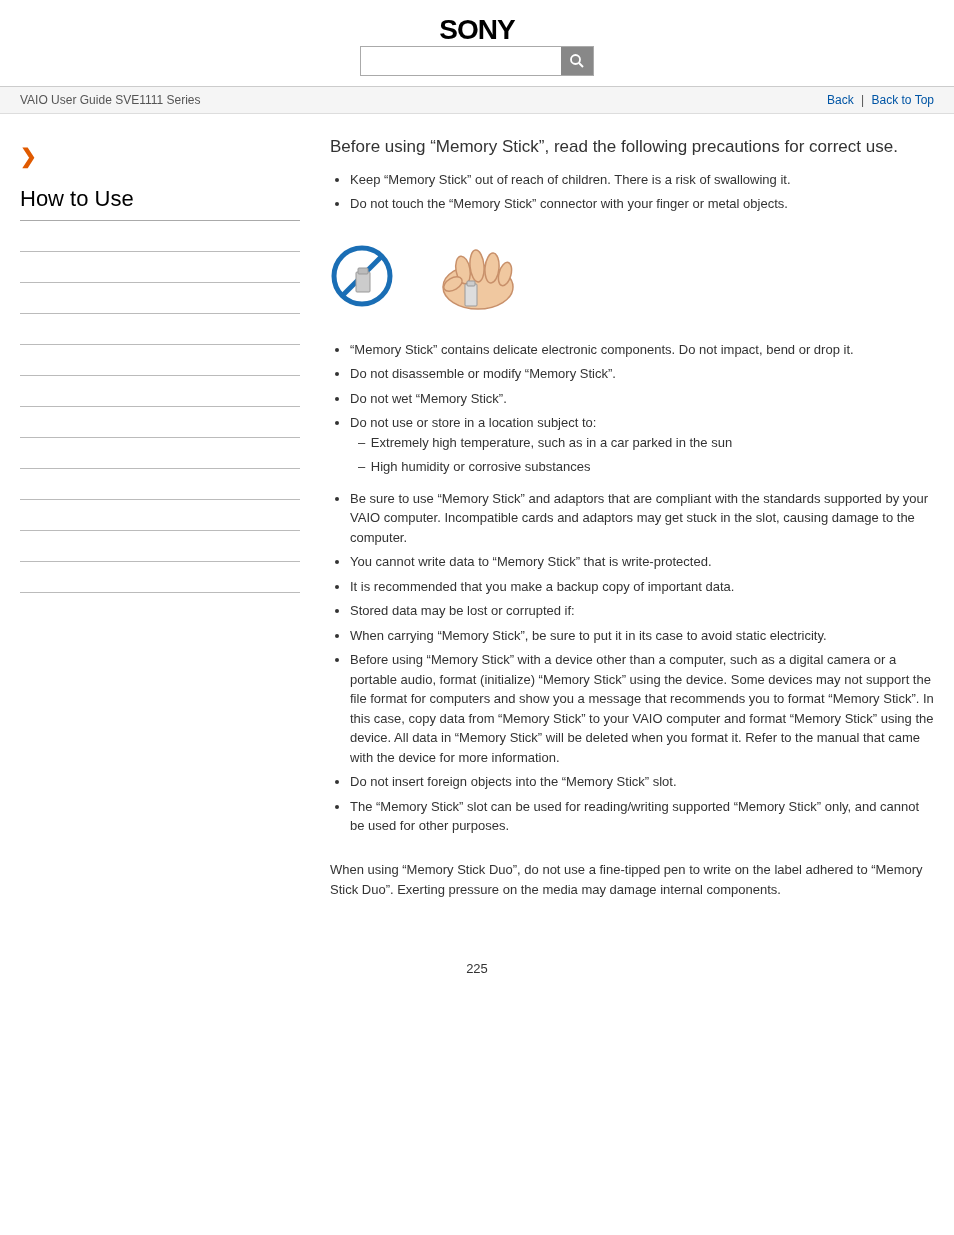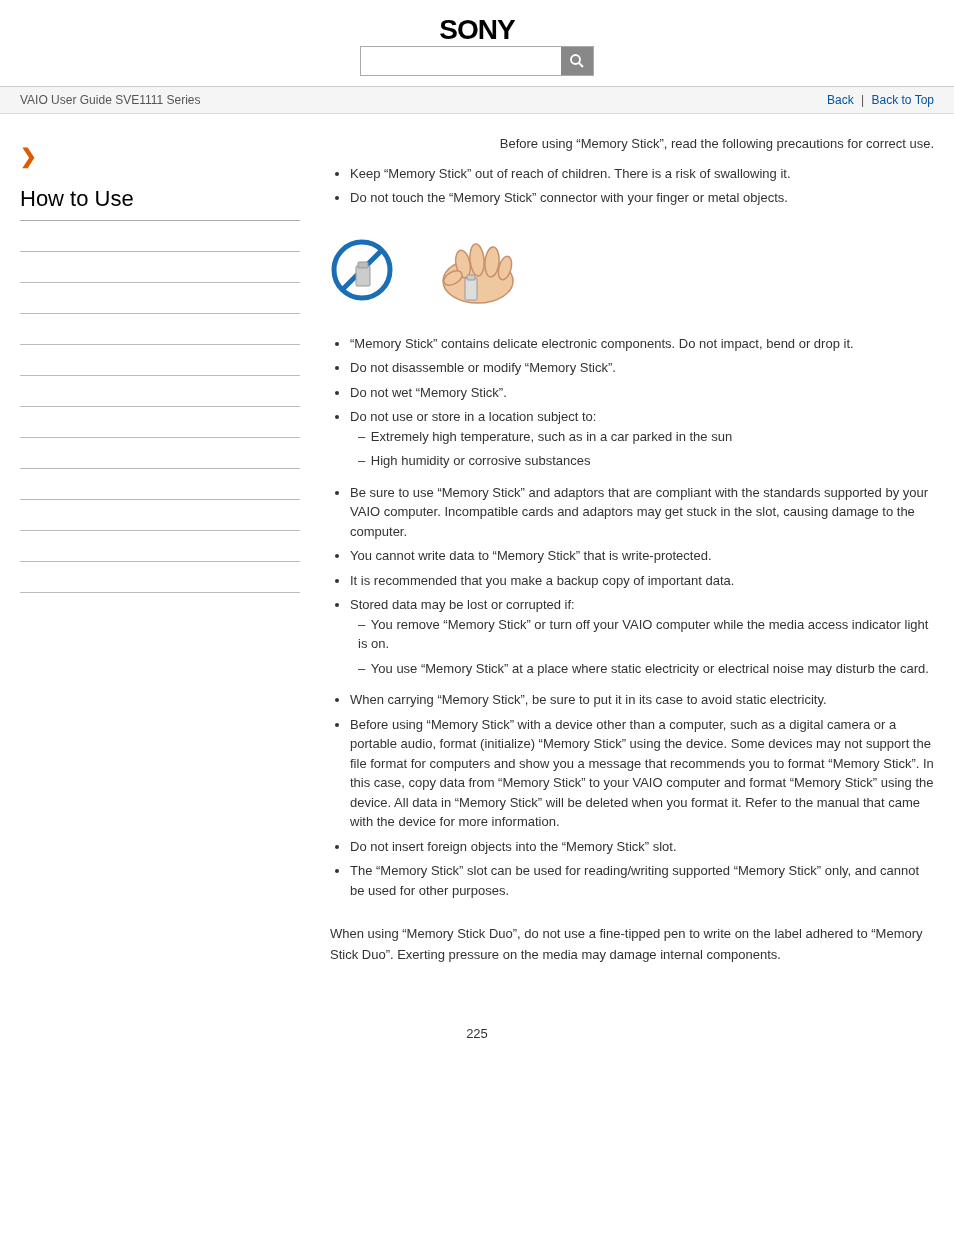--- a/index.html
+++ b/index.html
@@ -114,24 +114,23 @@
       cursor: pointer;
     }
 
     
     .content {
       flex: 1;
       padding-left: 10px;
     }
 
     .content-intro {
-      font-size: 13px;
+      font-size: 17px;
       margin-bottom: 10px;
       line-height: 1.5;
-      text-align: right;
     }
 
     .content ul {
       margin-left: 20px;
       margin-bottom: 12px;
     }
     .content ul li {
       margin-bottom: 5px;
       line-height: 1.5;
       font-size: 13px;
@@ -263,24 +262,20 @@
         <ul class="sub-list">
           <li>Extremely high temperature, such as in a car parked in the sun</li>
           <li>High humidity or corrosive substances</li>
         </ul>
       </li>
       <li>Be sure to use “Memory Stick” and adaptors that are compliant with the standards supported by your VAIO computer. Incompatible cards and adaptors may get stuck in the slot, causing damage to the computer.</li>
       <li>You cannot write data to “Memory Stick” that is write-protected.</li>
       <li>It is recommended that you make a backup copy of important data.</li>
       <li>
         <span>Stored data may be lost or corrupted if:</span>
-        <ul class="sub-list">
-          <li>You remove “Memory Stick” or turn off your VAIO computer while the media access indicator light is on.</li>
-          <li>You use “Memory Stick” at a place where static electricity or electrical noise may disturb the card.</li>
-        </ul>
       </li>
       <li>When carrying “Memory Stick”, be sure to put it in its case to avoid static electricity.</li>
       <li>Before using “Memory Stick” with a device other than a computer, such as a digital camera or a portable audio, format (initialize) “Memory Stick” using the device. Some devices may not support the file format for computers and show you a message that recommends you to format “Memory Stick”. In this case, copy data from “Memory Stick” to your VAIO computer and format “Memory Stick” using the device. All data in “Memory Stick” will be deleted when you format it. Refer to the manual that came with the device for more information.</li>
       <li>Do not insert foreign objects into the “Memory Stick” slot.</li>
       <li>The “Memory Stick” slot can be used for reading/writing supported “Memory Stick” only, and cannot be used for other purposes.</li>
     </ul>
 
     <div class="note-section">
       <p>When using “Memory Stick Duo”, do not use a fine-tipped pen to write on the label adhered to “Memory Stick Duo”. Exerting pressure on the media may damage internal components.</p>
     </div>

